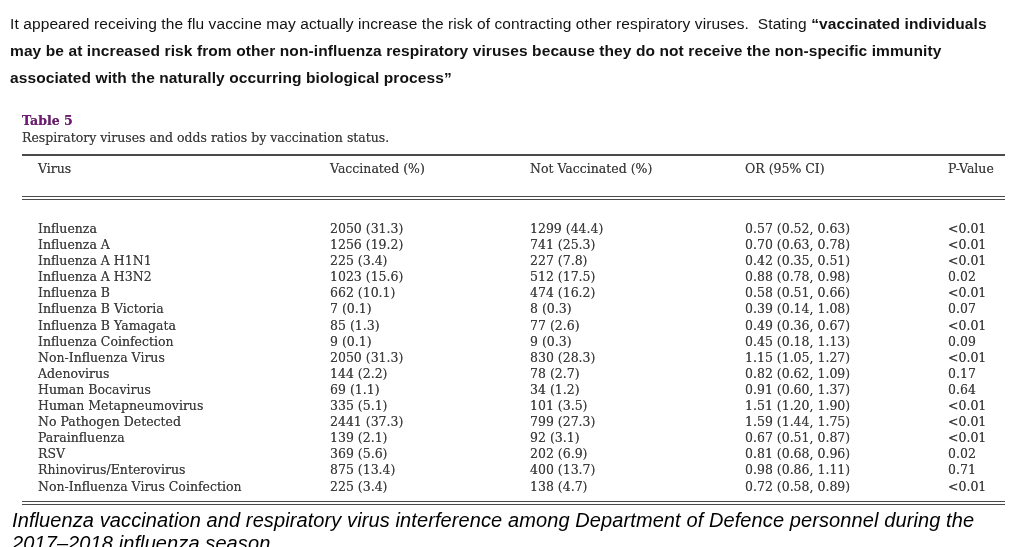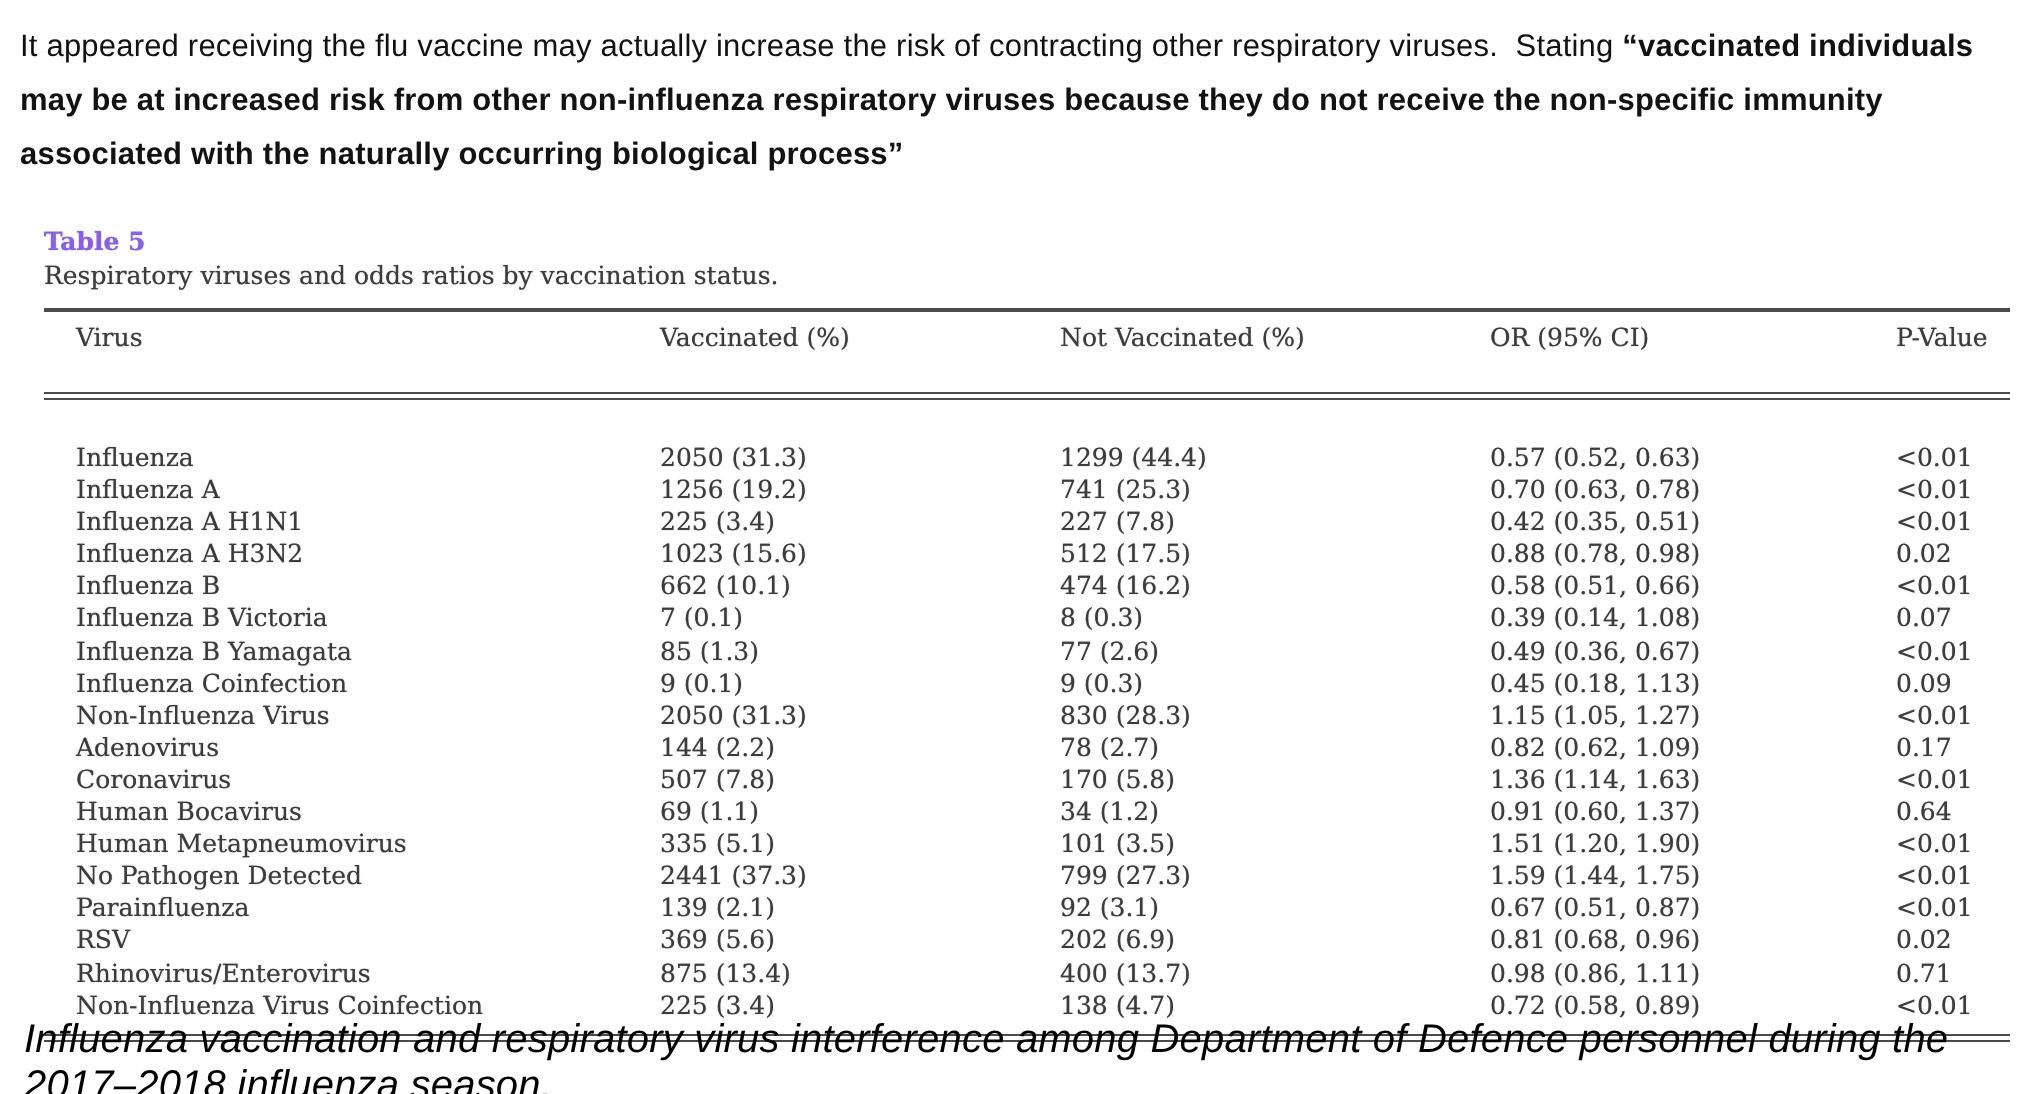--- a/index.html
+++ b/index.html
@@ -33,21 +33,21 @@
     width: 983px;
     color: #3c3c3c;
     font-family: "DejaVu Serif", serif;
     filter: blur(0.28px);
     text-shadow: 0 0 0.5px rgba(70,70,70,0.75);
   }
   .table-label {
     font-size: 12.5px;
     font-weight: 700;
     line-height: 16px;
-    color: #8b5cf6;
+    color: #701a75;
   }
   .table-caption {
     font-size: 12.5px;
     line-height: 18px;
     margin-bottom: 7px;
   }
   table.data {
     width: 983px;
     border-collapse: collapse;
     table-layout: fixed;
@@ -180,27 +180,20 @@
             <td>&lt;0.01</td>
           </tr>
           <tr>
             <td>Adenovirus</td>
             <td>144 (2.2)</td>
             <td>78 (2.7)</td>
             <td>0.82 (0.62, 1.09)</td>
             <td>0.17</td>
           </tr>
           <tr>
-            <td>Coronavirus</td>
-            <td>507 (7.8)</td>
-            <td>170 (5.8)</td>
-            <td>1.36 (1.14, 1.63)</td>
-            <td>&lt;0.01</td>
-          </tr>
-          <tr>
             <td>Human Bocavirus</td>
             <td>69 (1.1)</td>
             <td>34 (1.2)</td>
             <td>0.91 (0.60, 1.37)</td>
             <td>0.64</td>
           </tr>
           <tr>
             <td>Human Metapneumovirus</td>
             <td>335 (5.1)</td>
             <td>101 (3.5)</td>

